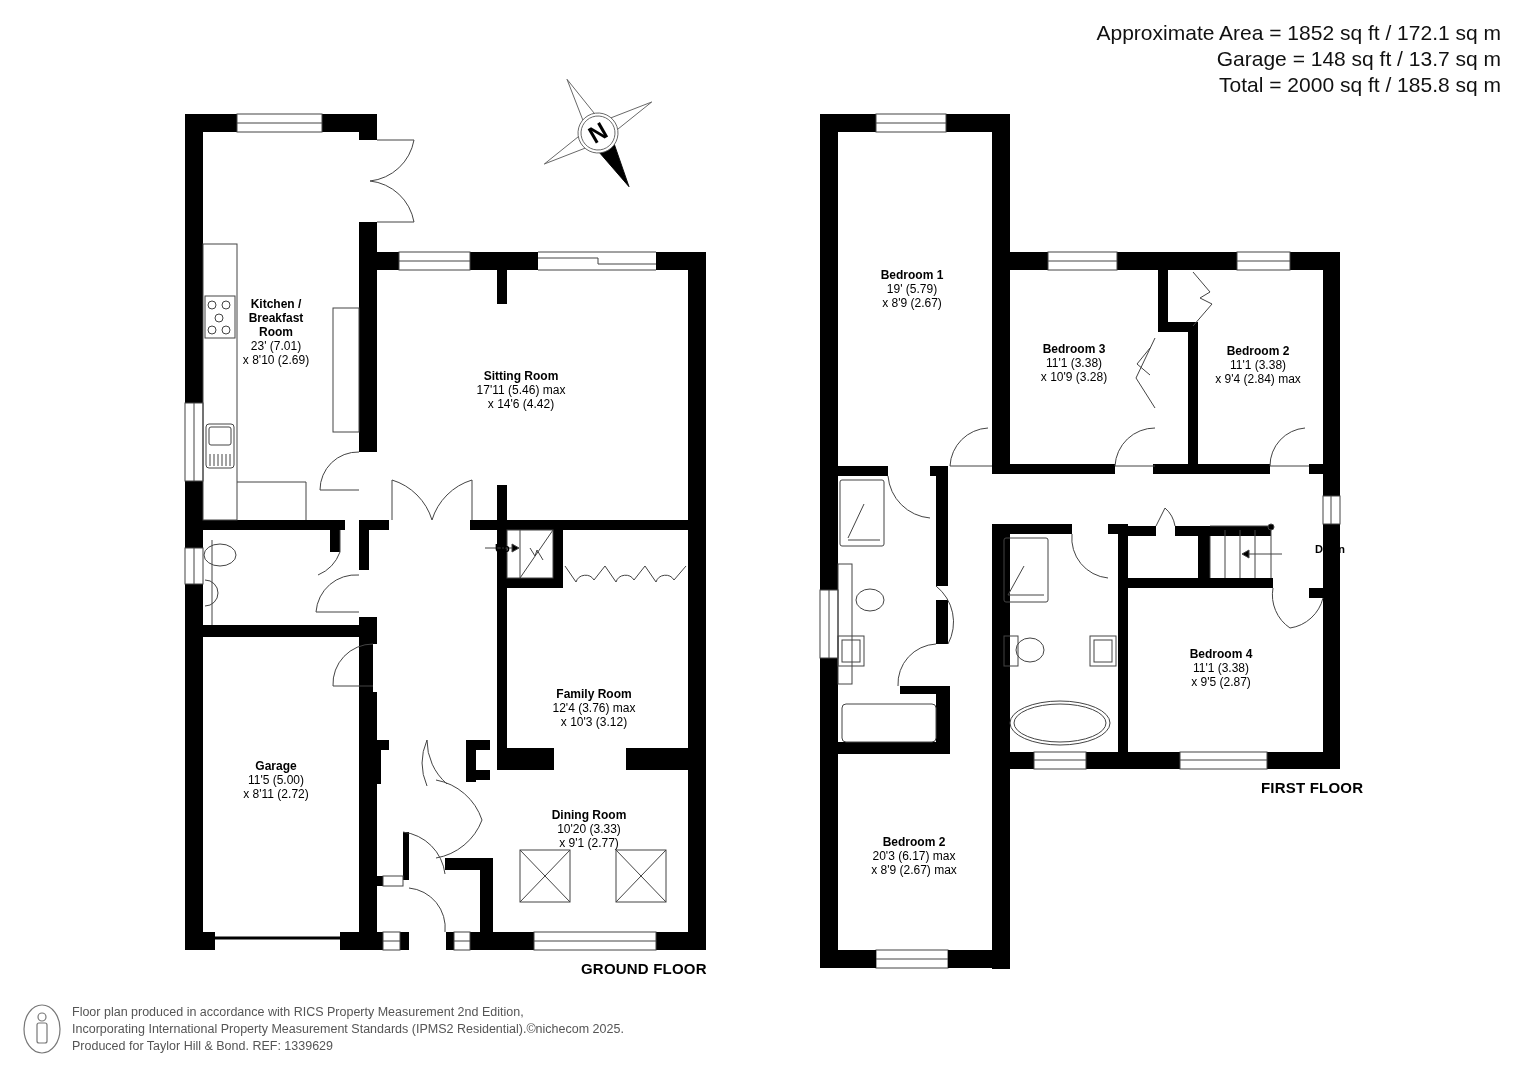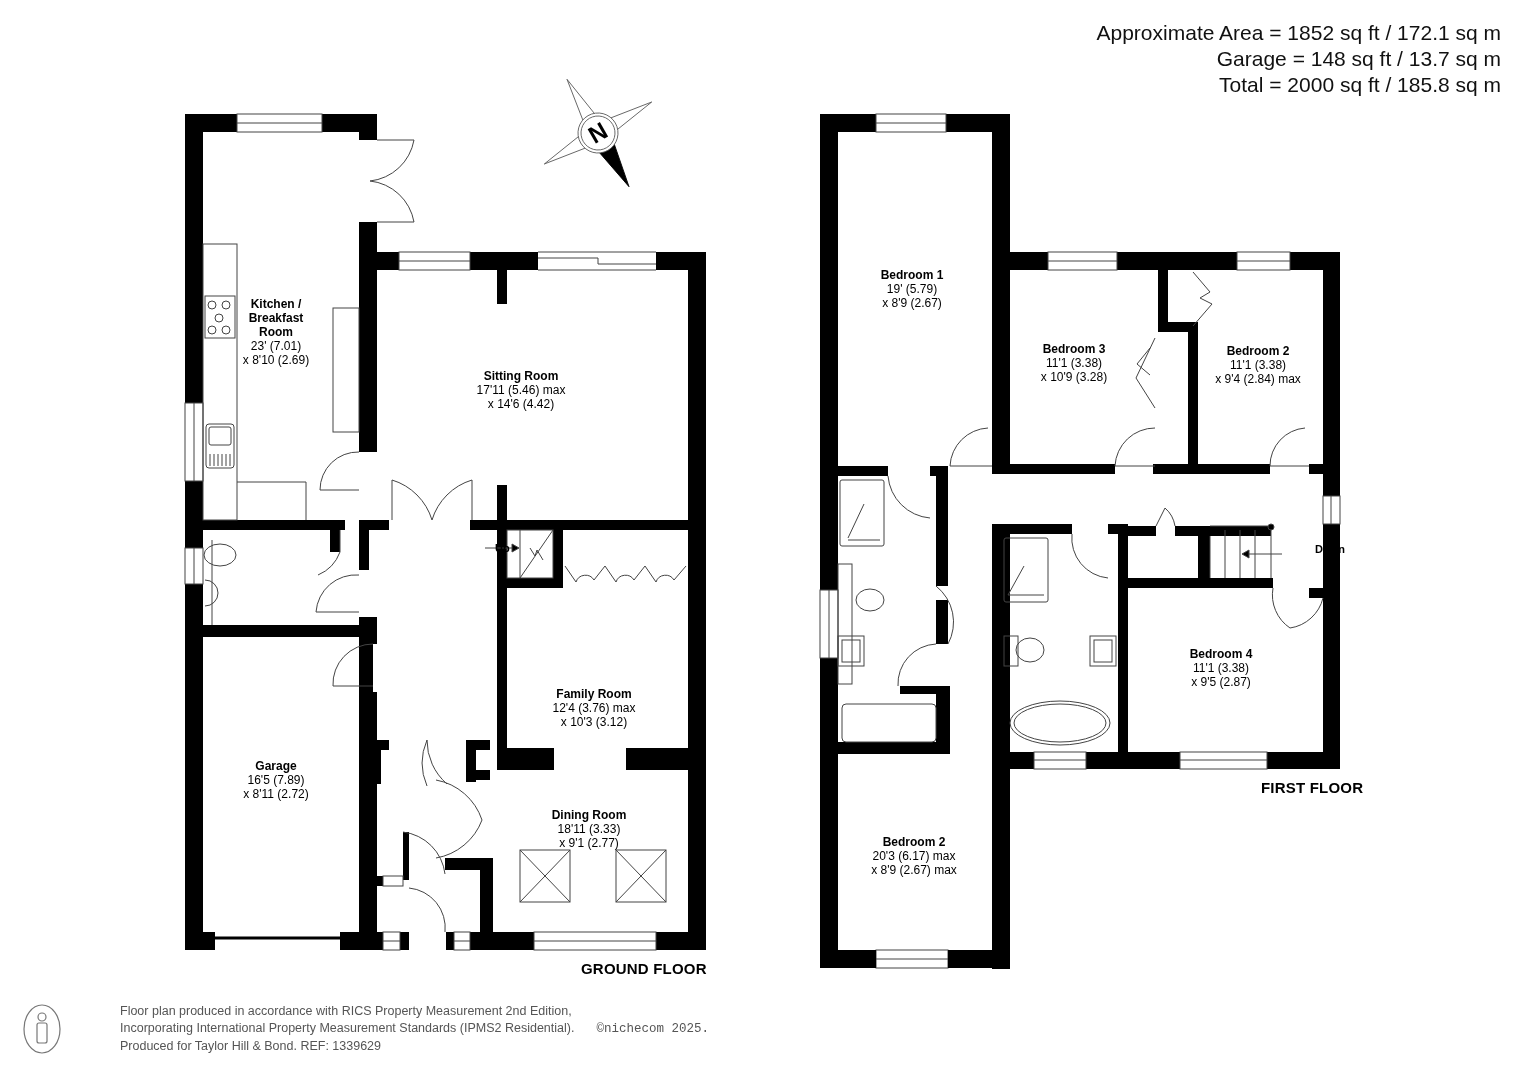--- a/index.html
+++ b/index.html
@@ -8,24 +8,24 @@
     .area-block { position: absolute; right: 26px; top: 20px; text-align: right; }
     .area-line { font-size: 21px; line-height: 26px; color: #111; }
     .area-note { font-size: 14px; line-height: 20px; margin-top: 4px; color: #111; }
     svg.plan { position: absolute; left: 0; top: 0; }
     .room-label { position: absolute; text-align: center; transform: translateX(-50%);
       font-size: 12px; line-height: 14px; white-space: nowrap; }
     .room-label .name { font-weight: bold; display: block; }
     .room-label .dim { display: block; }
     .floor-title { position: absolute; font-weight: bold; font-size: 15px; letter-spacing: 0.2px; }
     .stair-text { position: absolute; font-weight: bold; font-size: 11px; padding-left: 28px; }
-    .footer { position: absolute; left: 22px; top: 1003px; display: flex; align-items: center; gap: 48px; }
+    .footer { position: absolute; left: 22px; top: 1003px; display: flex; align-items: center; }
     .footer-text { font-size: 12.5px; line-height: 17px; color: #555; margin-left: 10px; }
     .footer-text span { display: block; }
-    .copyright { margin-left: 22px; font-family: Liberation Mono, monospace; }
+    .copyright { margin-left: 0; }
   </style>
 </head>
 <body>
 
 <div class="area-block">
   <div class="area-line">Approximate Area = 1852 sq ft / 172.1 sq m</div>
   <div class="area-line">Garage = 148 sq ft / 13.7 sq m</div>
   <div class="area-line">Total = 2000 sq ft / 185.8 sq m</div>
 </div>
 
@@ -305,26 +305,26 @@
   <span class="dim">17'11 (5.46) max</span>
   <span class="dim">x 14'6 (4.42)</span>
 </div>
 <div class="room-label" style="left:594px; top:639px;margin-top:48px;">
   <span class="name">Family Room</span>
   <span class="dim">12'4 (3.76) max</span>
   <span class="dim">x 10'3 (3.12)</span>
 </div>
 <div class="room-label" style="left:276px; top:759px;">
   <span class="name">Garage</span>
-  <span class="dim">16'5 (7.89)</span>
+  <span class="dim">11'5 (5.00)</span>
   <span class="dim">x 8'11 (2.72)</span>
 </div>
 <div class="room-label" style="left:589px; top:808px;">
   <span class="name">Dining Room</span>
-  <span class="dim">18'11 (3.33)</span>
+  <span class="dim">10'20 (3.33)</span>
   <span class="dim">x 9'1 (2.77)</span>
 </div>
 <div class="stair-text" style="left:467px; top:542px;">Up</div>
 <div class="floor-title" style="left:581px; top:960px;">GROUND FLOOR</div>
 
 <div class="room-label" style="left:912px; top:268px;">
   <span class="name">Bedroom 1</span>
   <span class="dim">19' (5.79)</span>
   <span class="dim">x 8'9 (2.67)</span>
 </div>

